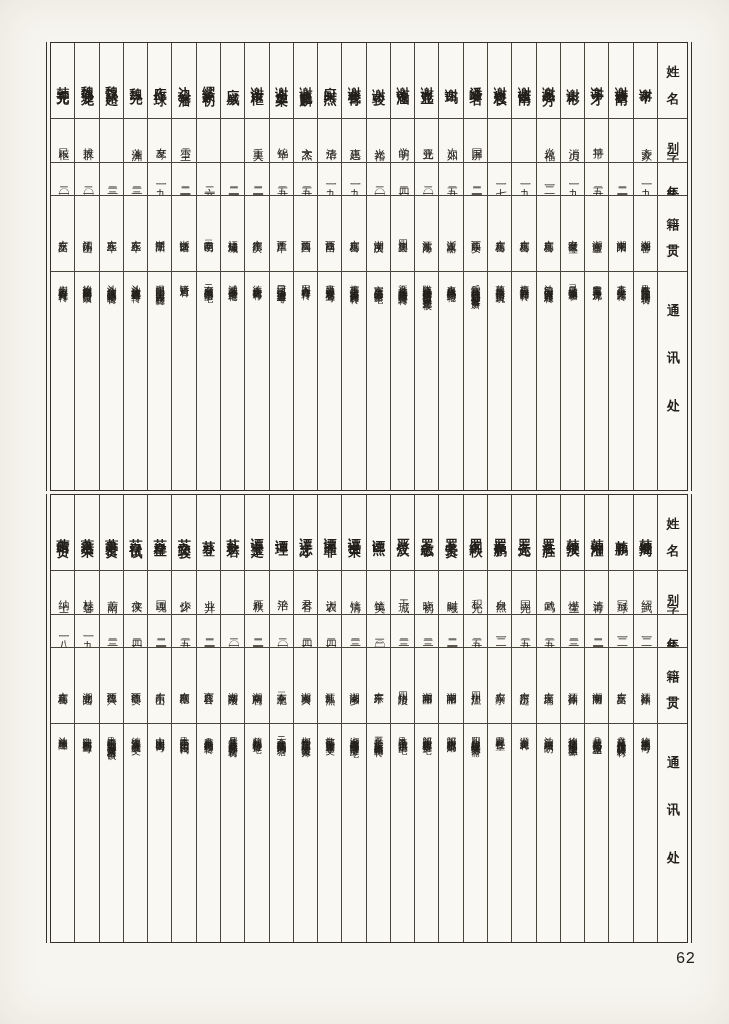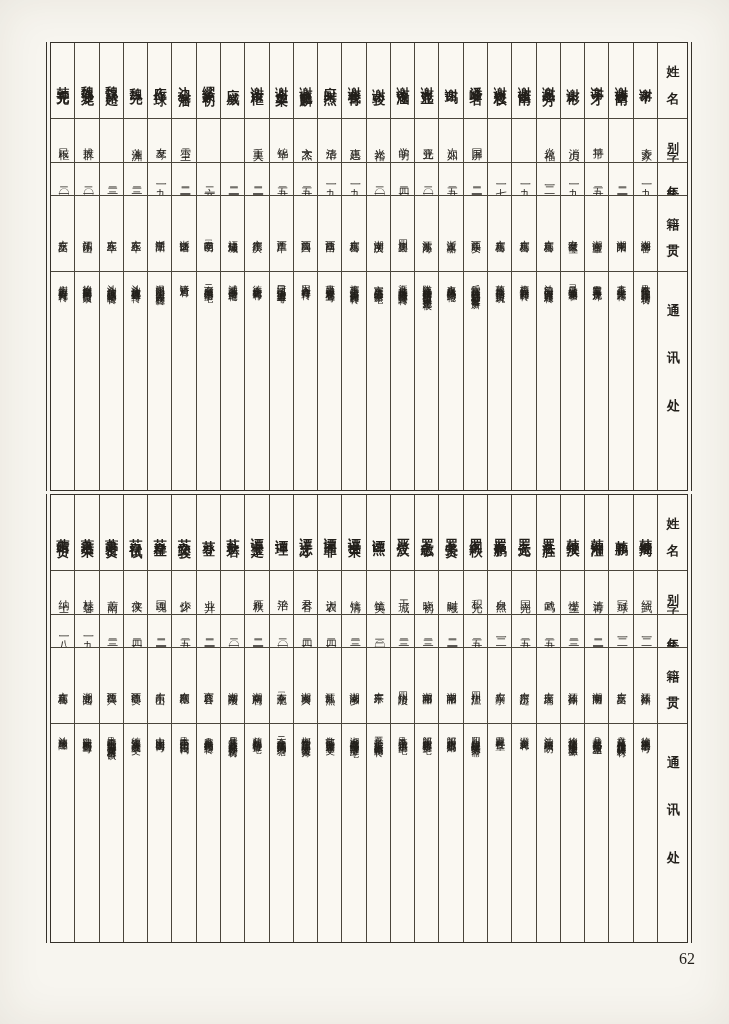--- a/index.html
+++ b/index.html
@@ -73,21 +73,21 @@
   .hc{font-weight:bold;}
   .hc-name{font-size:13px;letter-spacing:26px;}
   .hc-zi{font-size:12px;letter-spacing:9px;}
   .hc-age{font-size:12px;letter-spacing:4px;}
   .hc-native{font-size:13px;letter-spacing:26px;}
   .hc-addr{font-size:13px;letter-spacing:48px;padding-top:20px;}
   .page-number{
     position:absolute;
     right:34px;
     bottom:56px;
-    font-family:Liberation Serif, serif;
+    font-family:Liberation Mono, monospace;
     font-size:16px;
     color:#221f1a;
   }
 </style>
 </head>
 <body>
 
 <div class="page">
   <div class="band-wrap upper">
     <div class="band">

